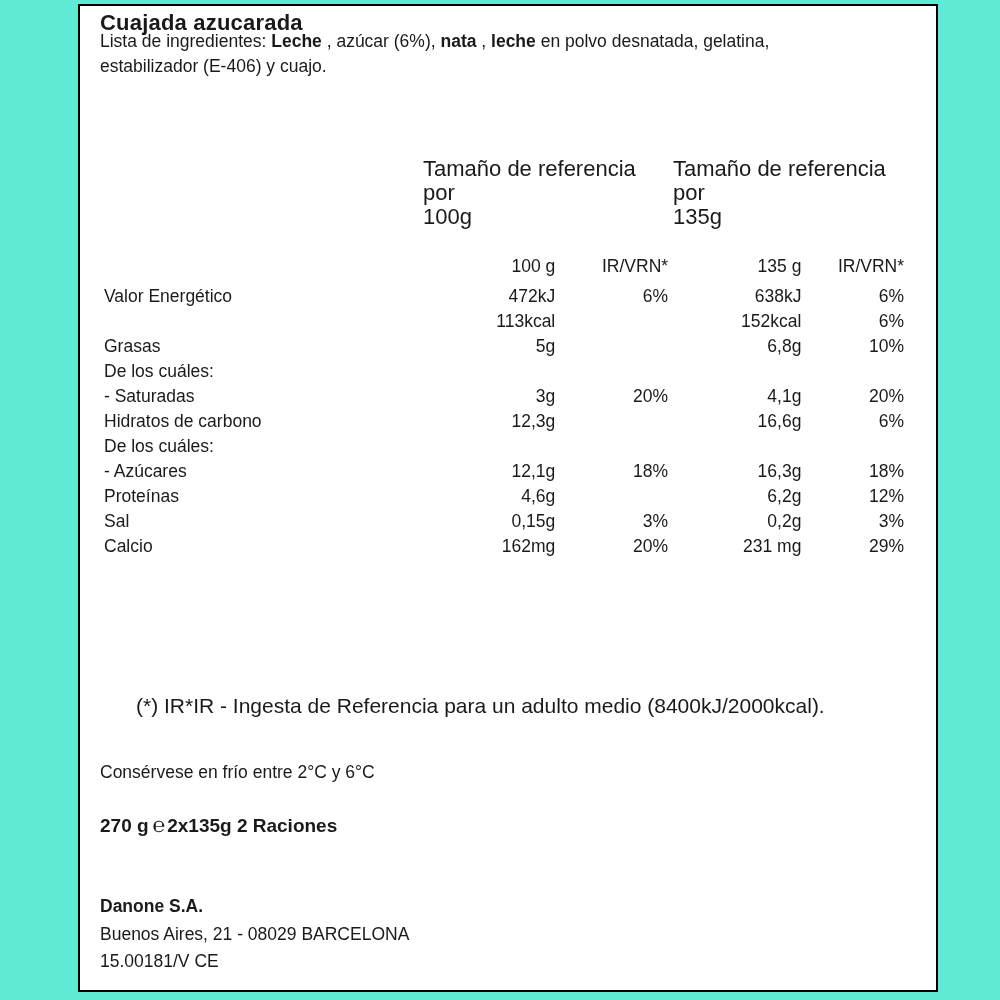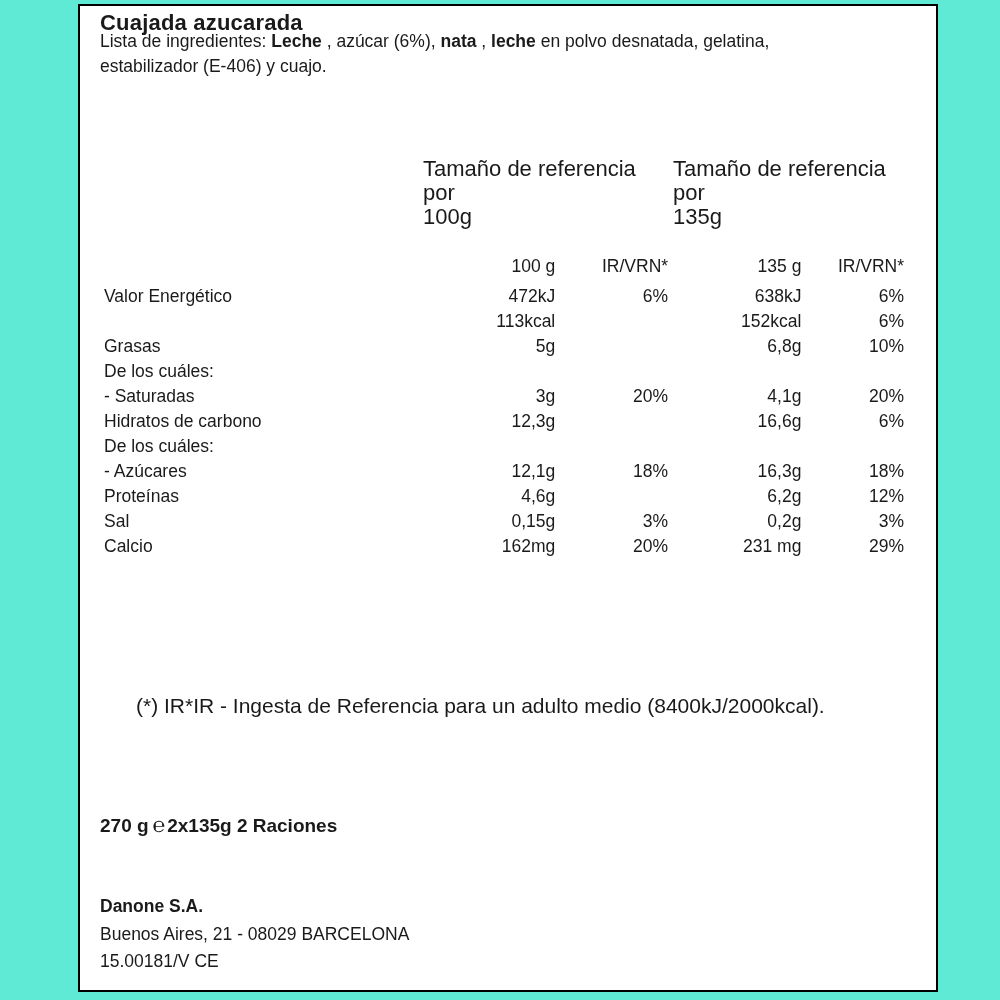--- a/index.html
+++ b/index.html
@@ -240,20 +240,21 @@
           <td class="col-v1">162mg</td>
           <td class="col-p1">20%</td>
           <td class="col-v2">231 mg</td>
           <td class="col-p2">29%</td>
         </tr>
       </tbody>
     </table>
 
     <div class="ir-note">(*) IR*IR - Ingesta de Referencia para un adulto medio (8400kJ/2000kcal).</div>
 
+    <div class="storage">Consérvese en frío entre 2°C y 6°C</div>
 
     <div class="weight">
       <span>270 g</span><span class="emark">℮</span><span>2x135g  2 Raciones</span>
     </div>
 
     <div class="company">
       <span class="name">Danone S.A.</span>
       <span class="addr">Buenos Aires, 21 - 08029 BARCELONA</span>
       <span class="code">15.00181/V CE</span>
     </div>

